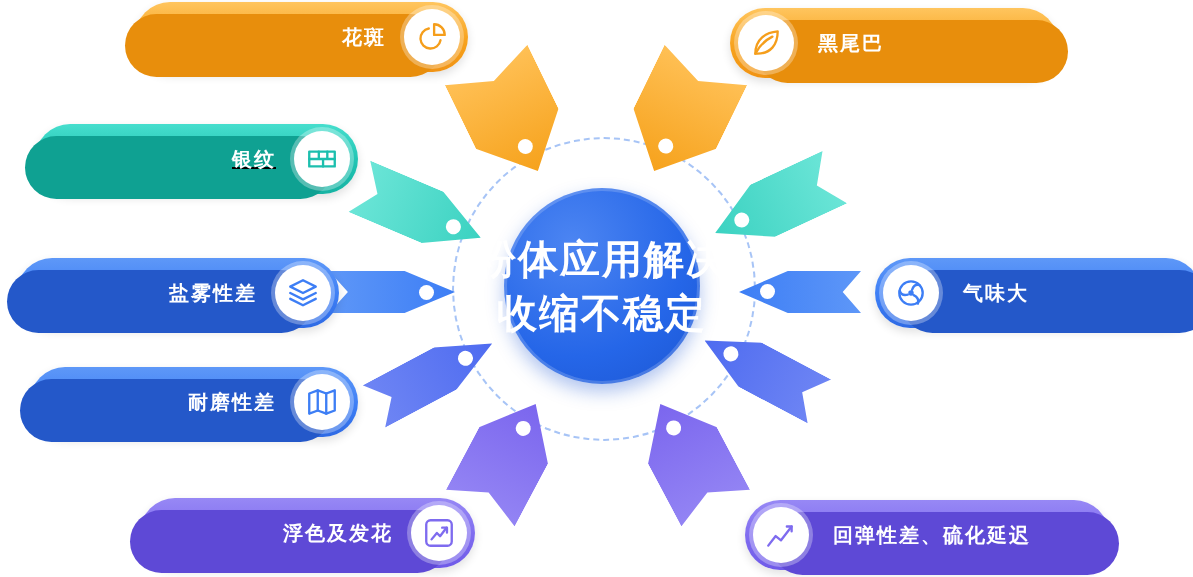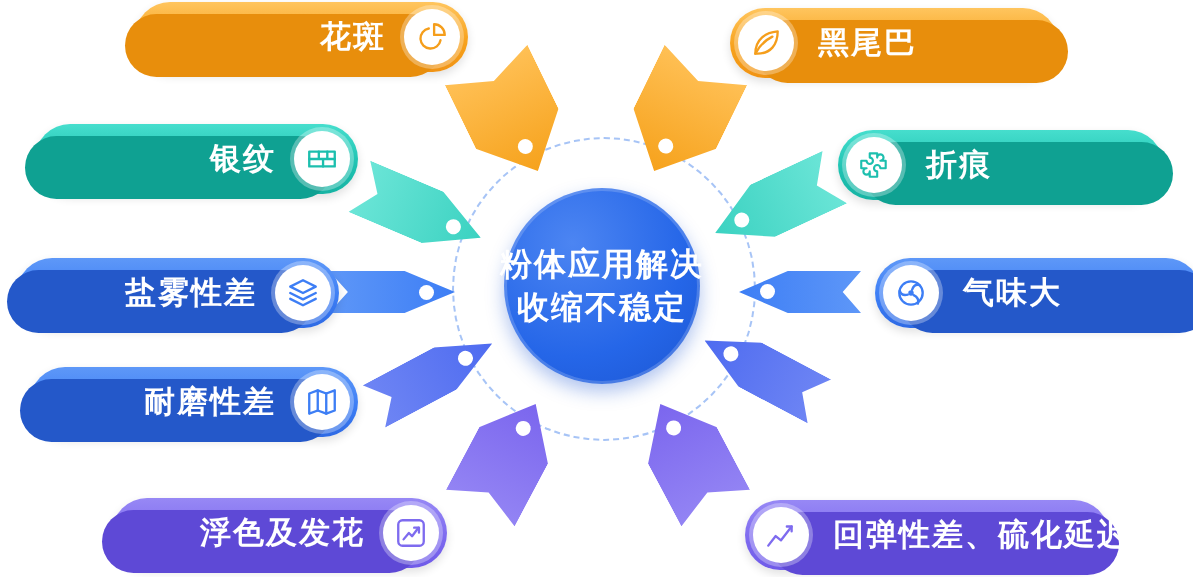--- a/index.html
+++ b/index.html
@@ -10,21 +10,21 @@
   
   .pill{
     position:absolute;height:70px;border-radius:38px;display:flex;align-items:center;
     z-index:5;box-shadow:0 4px 10px rgba(0,0,0,.12);
   }
   .pill::before{
     content:"";position:absolute;z-index:-1;border-radius:38px;top:12px;bottom:-5px;
   }
   .pill.left::before{left:-10px;right:26px;}
   .pill.right::before{left:26px;right:-10px;}
-  .pill-label{color:#fff;font-size:31px;font-weight:700;letter-spacing:2px;white-space:nowrap;}
+  .pill-label{color:#fff;font-size:20px;font-weight:700;letter-spacing:2px;white-space:nowrap;}
   .pill.left{justify-content:flex-end;padding-right:8px;gap:18px;}
   .pill.right{justify-content:flex-start;padding-left:8px;gap:24px;}
   .pill-icon{
     width:56px;height:56px;border-radius:50%;background:#fff;flex:0 0 auto;
     display:flex;align-items:center;justify-content:center;
     box-shadow:0 0 0 4px rgba(255,255,255,.30);
   }
   .pill-icon svg{width:34px;height:34px;display:block;}
 
   .orange{background:linear-gradient(180deg,#FFC55E 0%,#F7A21D 55%,#F09314 100%);}
@@ -44,21 +44,21 @@
   .dashed-ring{
     position:absolute;left:452px;top:137px;width:300px;height:300px;border-radius:50%;
     border:2px dashed #A7C4F6;z-index:1;
   }
   .center-circle{
     position:absolute;left:504px;top:188px;width:196px;height:196px;border-radius:50%;
     background:radial-gradient(circle at 35% 28%,#4C85F2 0%,#2566E8 60%,#1C56D2 100%);
     z-index:4;display:flex;flex-direction:column;align-items:center;justify-content:center;
     box-shadow:0 8px 18px rgba(30,86,210,.35), inset 0 0 0 3px rgba(255,255,255,.18);
   }
-  .center-circle span{color:#fff;font-size:32px;font-weight:700;letter-spacing:2px;line-height:1.35;white-space:nowrap;}
+  .center-circle span{color:#fff;font-size:40px;font-weight:700;letter-spacing:2px;line-height:1.35;white-space:nowrap;}
 
   
   .arrow{
     position:absolute;z-index:2;
     clip-path:polygon(0% 0%,60% 0%,100% 50%,60% 100%,0% 100%,15% 50%);
   }
   .arrow .dot{
     position:absolute;width:15px;height:15px;border-radius:50%;background:#fff;
     right:17%;top:50%;margin-top:-7.5px;
   }
@@ -114,21 +114,21 @@
   <div class="pill orange left" style="left:135px;top:2px;width:325px;">
     <span class="pill-label">花斑</span>
     <span class="pill-icon">
       <svg viewBox="0 0 32 32" fill="none" stroke="currentColor" stroke-width="2.2" stroke-linecap="round" stroke-linejoin="round">
         <path d="M13 8 a9.5 9.5 0 1 0 11 11"></path>
         <path d="M18 4 a10 10 0 0 1 10 10 l-10 0 z"></path>
       </svg>
     </span>
   </div>
 
-  <div class="pill teal left" style="left:35px;top:124px;width:315px;">
+  <div class="pill teal left" style="left:35px;top:124px;width:315px;text-decoration:underline;">
     <span class="pill-label">银纹</span>
     <span class="pill-icon">
       <svg viewBox="0 0 32 32" fill="none" stroke="currentColor" stroke-width="2.2" stroke-linecap="round" stroke-linejoin="round">
         <rect x="4" y="9" width="24" height="14"></rect>
         <path d="M4 16 h24 M13 9 v7 M21 9 v7 M17 16 v7"></path>
       </svg>
     </span>
   </div>
 
   <div class="pill blue left" style="left:17px;top:258px;width:314px;">
@@ -145,49 +145,41 @@
   <div class="pill blue left" style="left:30px;top:367px;width:320px;">
     <span class="pill-label">耐磨性差</span>
     <span class="pill-icon">
       <svg viewBox="0 0 32 32" fill="none" stroke="currentColor" stroke-width="2.2" stroke-linecap="round" stroke-linejoin="round">
         <path d="M4 8 l8 -3 8 3 8 -3 v19 l-8 3 -8 -3 -8 3 z"></path>
         <path d="M12 5 v19 M20 8 v19"></path>
       </svg>
     </span>
   </div>
 
-  <div class="pill purple left" style="left:112px;top:498px;width:327px;">
+  <div class="pill purple left" style="left:140px;top:498px;width:327px;">
     <span class="pill-label">浮色及发花</span>
     <span class="pill-icon">
       <svg viewBox="0 0 32 32" fill="none" stroke="currentColor" stroke-width="2.2" stroke-linecap="round" stroke-linejoin="round">
         <rect x="4" y="4" width="24" height="24" rx="4"></rect>
         <path d="M9 22 l5 -6 3 3 6 -8"></path>
         <path d="M19 11 h4.5 v4.5"></path>
       </svg>
     </span>
   </div>
 
   <div class="pill orange right" style="left:730px;top:8px;width:320px;">
     <span class="pill-icon">
       <svg viewBox="0 0 32 32" fill="none" stroke="currentColor" stroke-width="2.2" stroke-linecap="round" stroke-linejoin="round">
         <path d="M6 26 C6 12 16 6 27 5 C27 18 20 26 8 26 Z"></path>
         <path d="M6 26 C10 18 16 13 22 10"></path>
       </svg>
     </span>
     <span class="pill-label">黑尾巴</span>
   </div>
 
-  <div class="pill teal right" style="left:838px;top:130px;width:317px;">
-    <span class="pill-icon">
-      <svg viewBox="0 0 32 32" fill="none" stroke="currentColor" stroke-width="2" stroke-linecap="round" stroke-linejoin="round">
-        <path d="M12 5 h7 v4 a3 3 0 1 1 3 3 h5 v7 h-5 a3 3 0 1 0 -3 3 v5 h-7 v-5 a3 3 0 1 1 -3 -3 H4 v-7 h5 a3 3 0 1 0 3 -3 z"></path>
-      </svg>
-    </span>
-    <span class="pill-label">折痕</span>
-  </div>
 
   <div class="pill blue right" style="left:875px;top:258px;width:318px;">
     <span class="pill-icon">
       <svg viewBox="0 0 32 32" fill="none" stroke="currentColor" stroke-width="2.2" stroke-linecap="round" stroke-linejoin="round">
         <circle cx="16" cy="16" r="11"></circle>
         <circle cx="16" cy="16" r="2.6" fill="currentColor" stroke="none"></circle>
         <path d="M17 13 q2 -6 7 -4.5 M18.5 18 q5.5 2.5 4 8 M13 17.5 q-6 1.5 -7.5 -3.5"></path>
       </svg>
     </span>
     <span class="pill-label">气味大</span>

